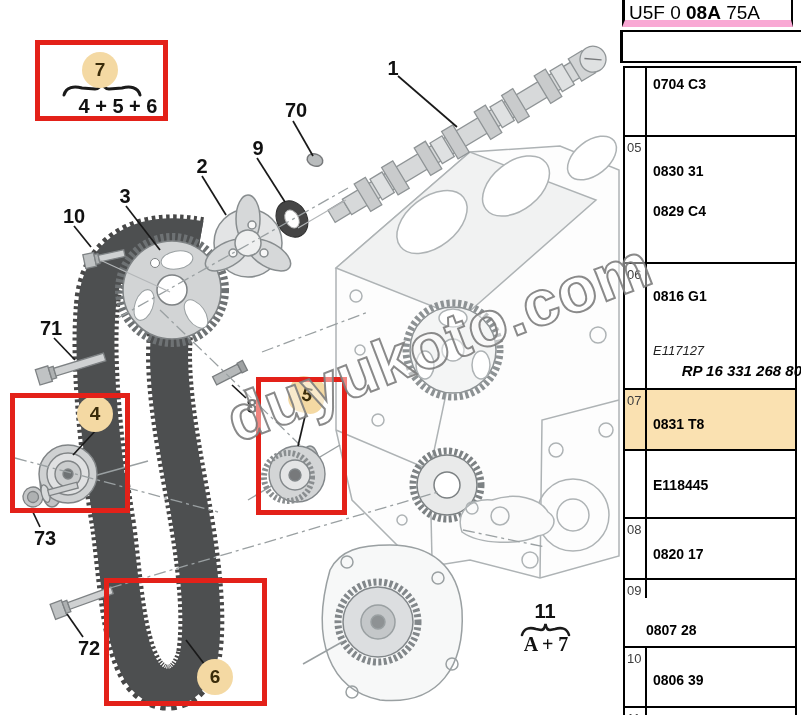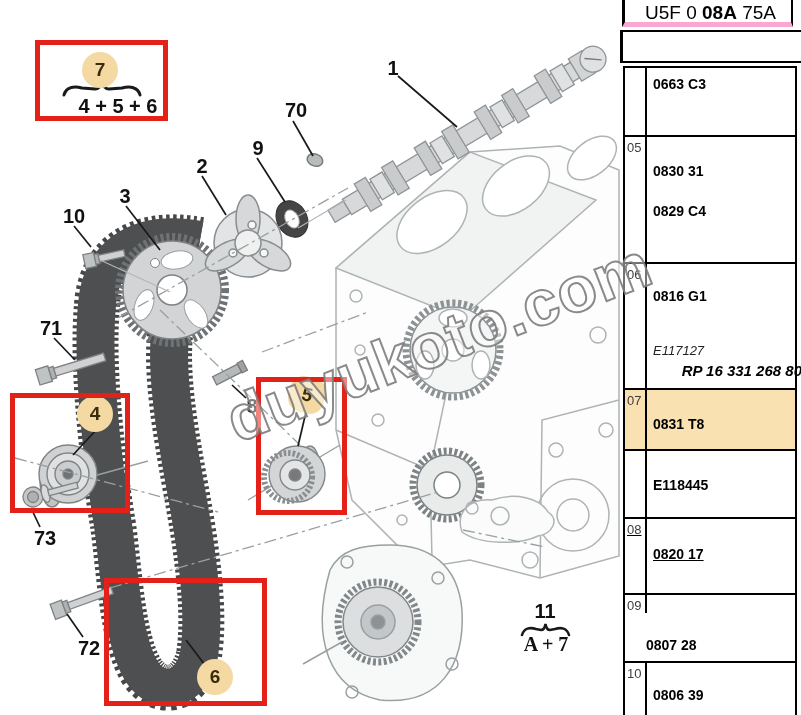--- a/index.html
+++ b/index.html
@@ -32,22 +32,22 @@
     font-size:64px;font-weight:bold;letter-spacing:1px;white-space:nowrap;
     color:rgba(255,255,255,0.45);
     -webkit-text-stroke:2px rgba(125,125,125,0.9);
     transform:rotate(-21deg);transform-origin:0 0;
     pointer-events:none;
   }
   
   #sidebar{position:absolute;left:620px;top:0;width:181px;height:715px;background:#fff;}
   #sb-header{
     position:absolute;left:2px;top:0;width:171px;height:27px;box-sizing:border-box;
-    border-left:3px solid #000;border-bottom:5px solid #f9a8d4;border-right:2px solid #000;
-    font-size:19px;line-height:26px;padding-left:20px;white-space:nowrap;color:#000;
+    border-left:3px solid #000;border-bottom:7px solid #f9a8d4;border-right:2px solid #000;
+    font-size:19px;line-height:26px;padding-left:4px;white-space:nowrap;color:#000;
   }
   #sb-header .bold{font-weight:bold;}
   #sb-empty{
     position:absolute;left:0;top:30px;width:181px;height:33px;box-sizing:border-box;
     border-left:3px solid #000;border-top:2px solid #000;border-bottom:2px solid #000;
     background:#fff;
   }
   #sb-table{
     position:absolute;left:3px;top:66px;width:174px;box-sizing:border-box;
     border-left:2px solid #000;border-top:2px solid #000;border-right:2px solid #000;
@@ -65,21 +65,21 @@
   }
   .note-rp{
     position:absolute;right:-7px;bottom:9px;font-style:italic;font-weight:bold;
     font-size:15px;color:#000;white-space:nowrap;
   }
   .rA{height:69px;} .rA .part{padding-top:8px;}
   .rB{height:127px;} .rB .p1{padding-top:26px;} .rB .p2{padding-top:24px;}
   .rC{height:126px;} .rC .p1{padding-top:24px;}
   .rD{height:61px;}  .rD .p1{padding-top:26px;}
   .rE{height:68px;}  .rE .p1{padding-top:26px;}
-  .rF{height:76px;text-decoration:underline;}  .rF .p1{padding-top:27px;}
+  .rF{height:61px;}  .rF .p1{padding-top:27px;}
   .rG{height:68px;flex-direction:column;}  .rG .p1{padding-top:24px;margin-left:15px;}
   .rH{height:60px;}  .rH .p1{padding-top:24px;}
   .rI{height:14px;border-bottom:none;}
 </style>
 </head>
 <body>
 
 <div id="diagram">
 
   <svg id="art" width="620" height="715" viewBox="0 0 620 715">
@@ -303,21 +303,21 @@
     <span>U5F 0</span><span> </span><span class="bold">08A</span><span> </span><span>75A</span>
   </div>
 
   <div id="sb-empty"></div>
 
   <div id="sb-table">
 
     <div class="sb-row rA">
       <div class="num-cell"></div>
       <div class="part-cell">
-          <div class="part">0663 C3</div>
+          <div class="part">0704 C3</div>
         </div>
     </div>
 
     <div class="sb-row rB">
       <div class="num-cell">05</div>
       <div class="part-cell">
         <div class="part p1">0830 31</div>
         <div class="part p2">0829 C4</div>
       </div>
     </div>

